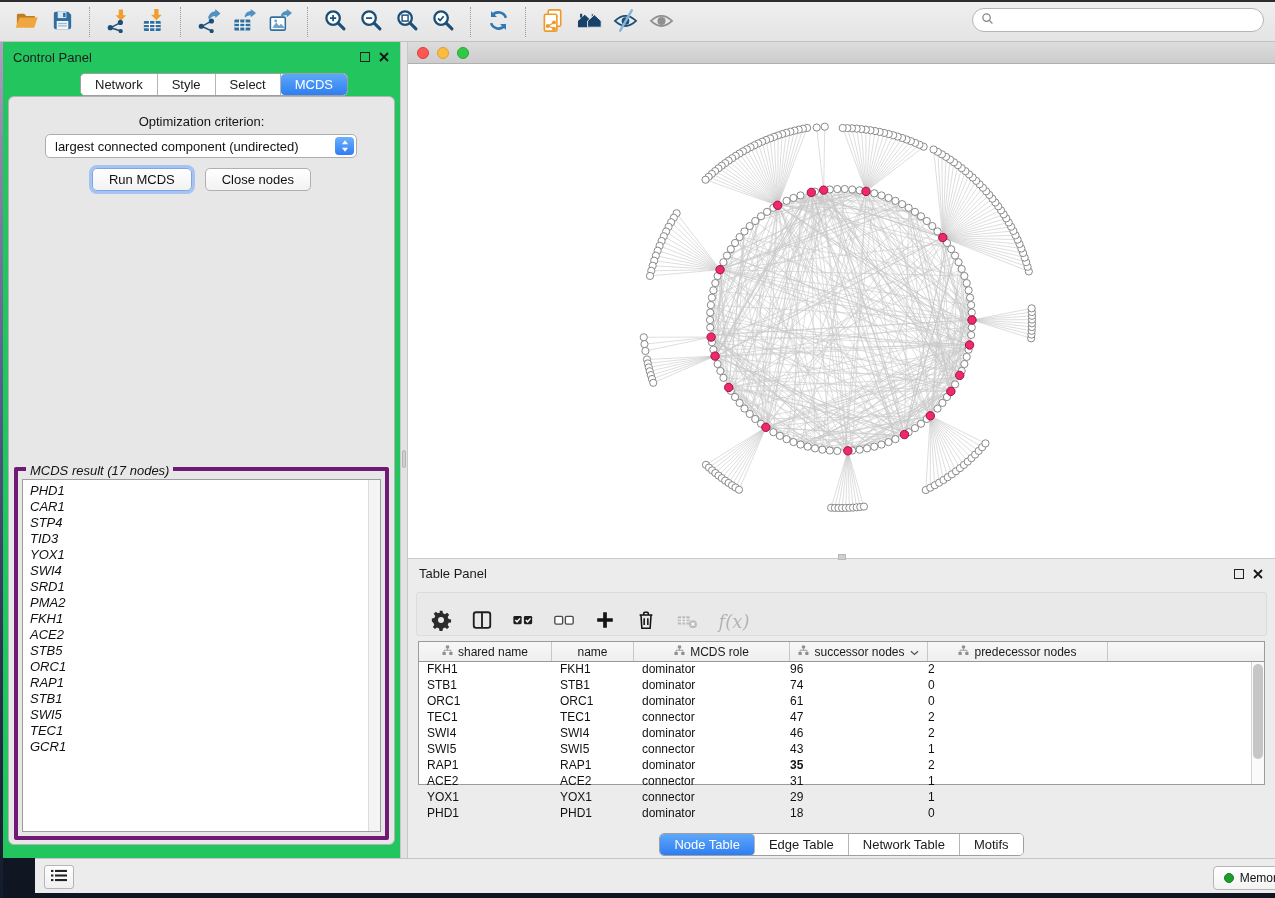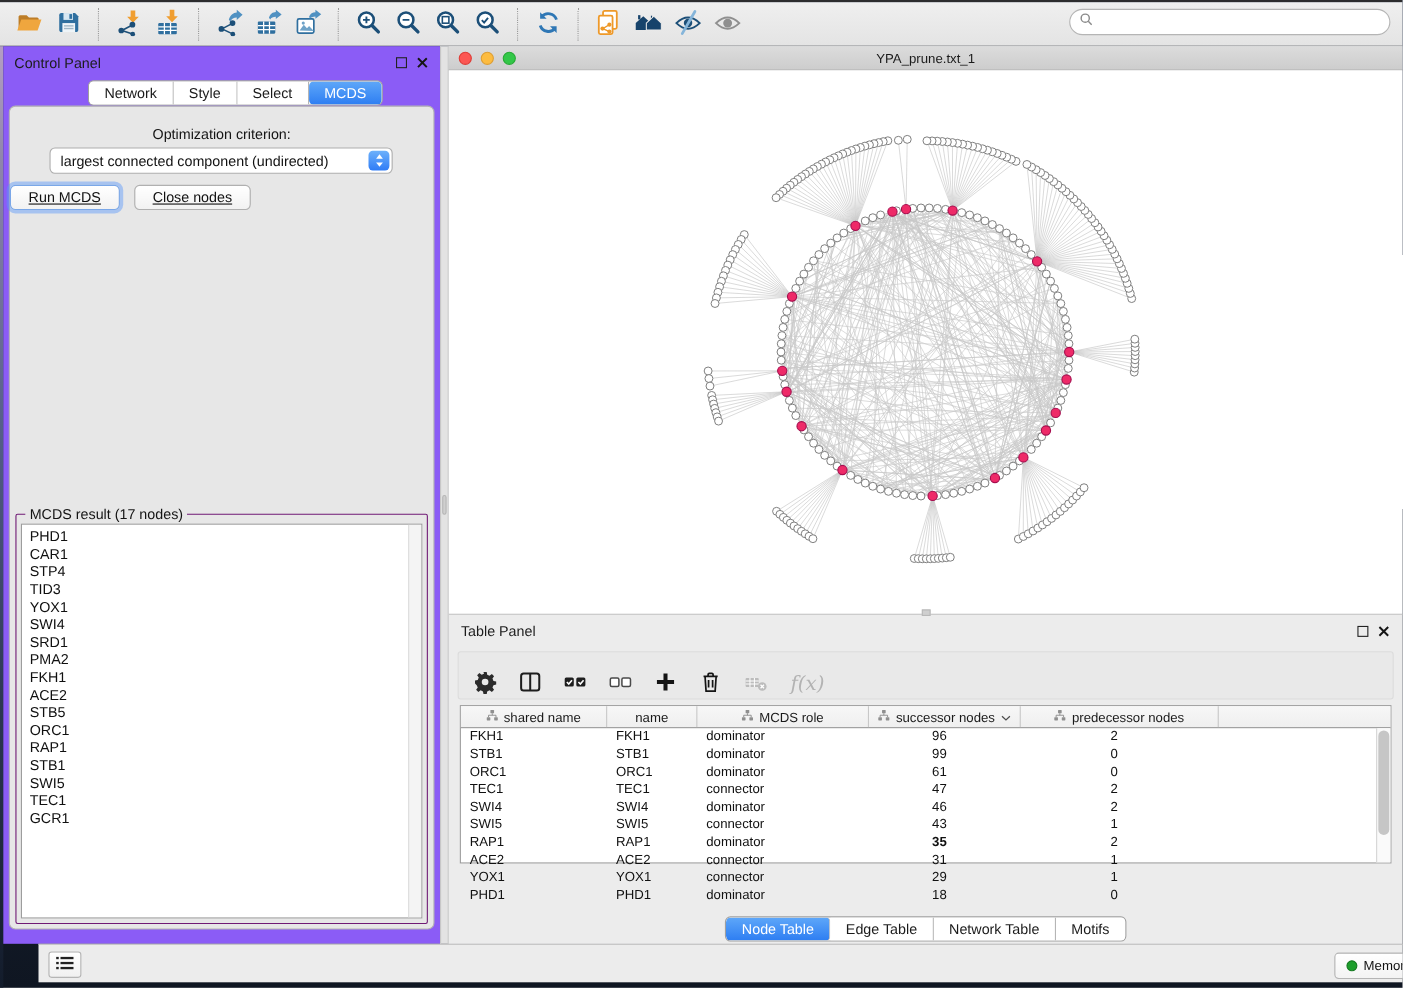--- a/index.html
+++ b/index.html
@@ -24,45 +24,45 @@
     position:absolute; right:11px; top:8px; width:292px; height:24px;
     background:#fff; border:1px solid #b5b5b5; border-radius:12px;
     display:flex; align-items:center; padding:0 8px;
   }
   .search-box svg { width:13px; height:13px; flex:0 0 auto; }
   .search-box input { border:none; outline:none; flex:1; font-size:12px; margin-left:5px; background:transparent; font-family:"Liberation Sans",sans-serif; }
   
   .left-sliver { position:absolute; left:0; top:42px; width:3px; height:856px;
     background:linear-gradient(180deg,#b59ec4 0%,#8f86ab 12%,#56608a 40%,#2b3752 70%,#131c2b 100%); }
   
-  .control-panel { position:absolute; left:3px; top:42px; width:397px; height:816px; background:#8b5cf6; }
+  .control-panel { position:absolute; left:3px; top:42px; width:397px; height:816px; background:#22c55e; }
   .panel-titlebar { height:30px; display:flex; align-items:center; padding:0 10px; }
   .panel-title { font-size:13px; color:#1c1c1c; }
   .win-btns { margin-left:auto; display:flex; align-items:center; gap:8px; }
   .float-btn { width:10px; height:10px; border:1.6px solid #222; background:transparent; display:inline-block; }
   .close-btn { width:12px; height:12px; border:none; background:transparent; display:flex; align-items:center; justify-content:center; }
   .close-btn svg { width:10px; height:10px; }
   .cp-tabs { position:absolute; left:77px; top:31px; height:23px; display:flex; border:1px solid #9f9f9f; border-radius:5px; overflow:hidden; background:#fff; }
   .seg-tab { font-size:13px; color:#1a1a1a; background:#fff; border:none; border-right:1px solid #b5b5b5; padding:0 14px; height:100%; display:flex; align-items:center; justify-content:center; }
   .seg-tab:last-child { border-right:none; }
   .seg-tab.active { background:linear-gradient(#5ea7f9,#2e7ef2); color:#fff; border-radius:4px; }
   .cp-content { position:absolute; left:5px; top:54px; width:387px; height:749px;
     background:#e7e7e7; border:1px solid #b3b3b3; border-radius:6px; }
   .opt-label { position:absolute; left:0; top:17px; width:100%; text-align:center; font-size:13px; color:#141414; }
   .dropdown { position:absolute; left:36px; top:37px; width:312px; height:24px; background:#fff;
     border:1px solid #adadad; border-radius:5px; display:flex; align-items:center; padding-left:9px; font-size:13px; }
   .dd-stepper { position:absolute; right:2px; top:2px; width:19px; height:18px; border-radius:4px;
     background:linear-gradient(#6db1fb,#2f7cf6); display:flex; align-items:center; justify-content:center; }
   .dd-stepper svg { width:12px; height:14px; }
-  .cp-buttons { position:absolute; left:0; top:71px; width:100%; display:flex; gap:13px;text-decoration:underline; }
+  .cp-buttons { position:absolute; left:0; top:71px; width:100%; display:flex; justify-content:center; gap:13px; }
   .mac-btn { height:23px; background:linear-gradient(#ffffff,#f2f2f2); border:1px solid #b0b0b0; border-radius:5px;
     font-size:13px; padding:0 16px; color:#111; font-family:"Liberation Sans",sans-serif; }
   .mac-btn.focused { border-color:#7aa7e8; box-shadow:0 0 0 3px rgba(88,151,251,.45); }
   .result-box { position:absolute; left:5px; top:370px; width:375px; height:373px;
-    border:1px solid #701a75; border-radius:2px; }
+    border:4px solid #701a75; border-radius:2px;font-style:italic; }
   .result-legend { position:absolute; left:8px; top:-8px; background:#e7e7e7; padding:0 4px; font-size:13px; color:#141414; }
   .result-list { position:absolute; left:4px; top:8px; right:4px; bottom:4px; background:#fff; border:1px solid #9d9d9d; overflow:hidden; }
   .result-scroll { position:absolute; right:0; top:0; bottom:0; width:12px; background:#f4f4f4; border-left:1px solid #ddd; }
   .mcds-item { font-size:13px; line-height:16px; padding-left:7px; color:#101010; }
   .result-items { padding-top:3px; }
   
   .v-divider { position:absolute; left:400px; top:42px; width:8px; height:816px; background:#e3e3e3;
     border-left:1px solid #c7c7c7; border-right:1px solid #c7c7c7; }
   .v-handle { position:absolute; left:1px; top:408px; width:4px; height:18px; background:#cfcfcf; border:1px solid #b5b5b5; border-radius:2px; }
   
@@ -87,21 +87,21 @@
   .fx-glyph { font-family:"DejaVu Serif", serif; font-style:italic; font-size:18px; color:#b3b3b3; }
   .data-table { position:absolute; left:10px; top:83px; width:847px; height:144px; background:#fff; border:1px solid #9b9b9b; }
   .thead { display:flex; height:20px; background:linear-gradient(#f7f7f7,#efefef); border-bottom:1px solid #989898; }
   .th { display:flex; align-items:center; justify-content:center; gap:5px; font-size:12px; color:#1a1a1a; border-right:1px solid #c8c8c8; overflow:hidden; }
   .th svg.hier { width:11px; height:11px; }
   .th svg.chev { width:9px; height:6px; }
   .th.filler { border-right:none; flex:1; }
   .trow { display:flex; height:16px; font-size:12px; }
   .td { overflow:hidden; white-space:nowrap; }
   .td.txt { padding-left:8px; }
-  .td.num { text-align:center; padding-right:10px; }
+  .td.num { text-align:left; padding-right:10px; }
   .tbl-scroll { position:absolute; right:0; top:20px; bottom:0; width:13px; background:#fafafa; border-left:1px solid #d4d4d4; }
   .tbl-thumb { position:absolute; left:1px; right:1px; top:2px; height:95px; background:#c6c6c6; border-radius:6px; }
   .tp-tabs { position:absolute; left:0; top:275px; width:100%; display:flex; justify-content:center; }
   .tp-tabs-inner { display:flex; border:1px solid #9f9f9f; border-radius:5px; overflow:hidden; background:#fff; height:23px; }
   
   .status-bar { position:absolute; left:3px; top:858px; width:1272px; height:35px; background:#ececec; border-top:1px solid #c4c4c4;margin-left:32px; }
   .list-btn { position:absolute; left:9px; top:6px; width:30px; height:24px; background:linear-gradient(#fff,#f0f0f0);
     border:1px solid #b5b5b5; border-radius:3px; display:flex; align-items:center; justify-content:center; }
   .list-btn svg { width:16px; height:13px; }
   .memory-btn { position:absolute; right:13px; top:7px; height:24px; background:linear-gradient(#fff,#f3f3f3);
@@ -331,21 +331,20 @@
   </div>
 </div>
 
 <div class="v-divider">
   <div class="v-handle"></div>
 </div>
 
 <div class="right-area">
 
   <div class="net-titlebar">
-    <span class="net-title">YPA_prune.txt_1</span>
     <span class="traffic">
       <span class="tl red"></span>
       <span class="tl yellow"></span>
       <span class="tl green"></span>
     </span>
   </div>
 
   <div class="net-canvas">
     <svg id="network-svg" width="867" height="494" viewBox="0 0 867 494">
         <g stroke="#9c9c9c" stroke-width="0.6" opacity="0.55">
@@ -1298,21 +1297,21 @@
             <div class="td txt" style="width: 133px;">FKH1</div>
             <div class="td txt" style="width: 82px;">FKH1</div>
             <div class="td txt" style="width: 156px;">dominator</div>
             <div class="td num" style="width: 138px;">96</div>
             <div class="td num" style="width: 180px;">2</div>
           </div>
           <div class="trow">
             <div class="td txt" style="width: 133px;">STB1</div>
             <div class="td txt" style="width: 82px;">STB1</div>
             <div class="td txt" style="width: 156px;">dominator</div>
-            <div class="td num" style="width: 138px;">99</div>
+            <div class="td num" style="width: 138px;">74</div>
             <div class="td num" style="width: 180px;">0</div>
           </div>
           <div class="trow">
             <div class="td txt" style="width: 133px;">ORC1</div>
             <div class="td txt" style="width: 82px;">ORC1</div>
             <div class="td txt" style="width: 156px;">dominator</div>
             <div class="td num" style="width: 138px;">61</div>
             <div class="td num" style="width: 180px;">0</div>
           </div>
           <div class="trow">

